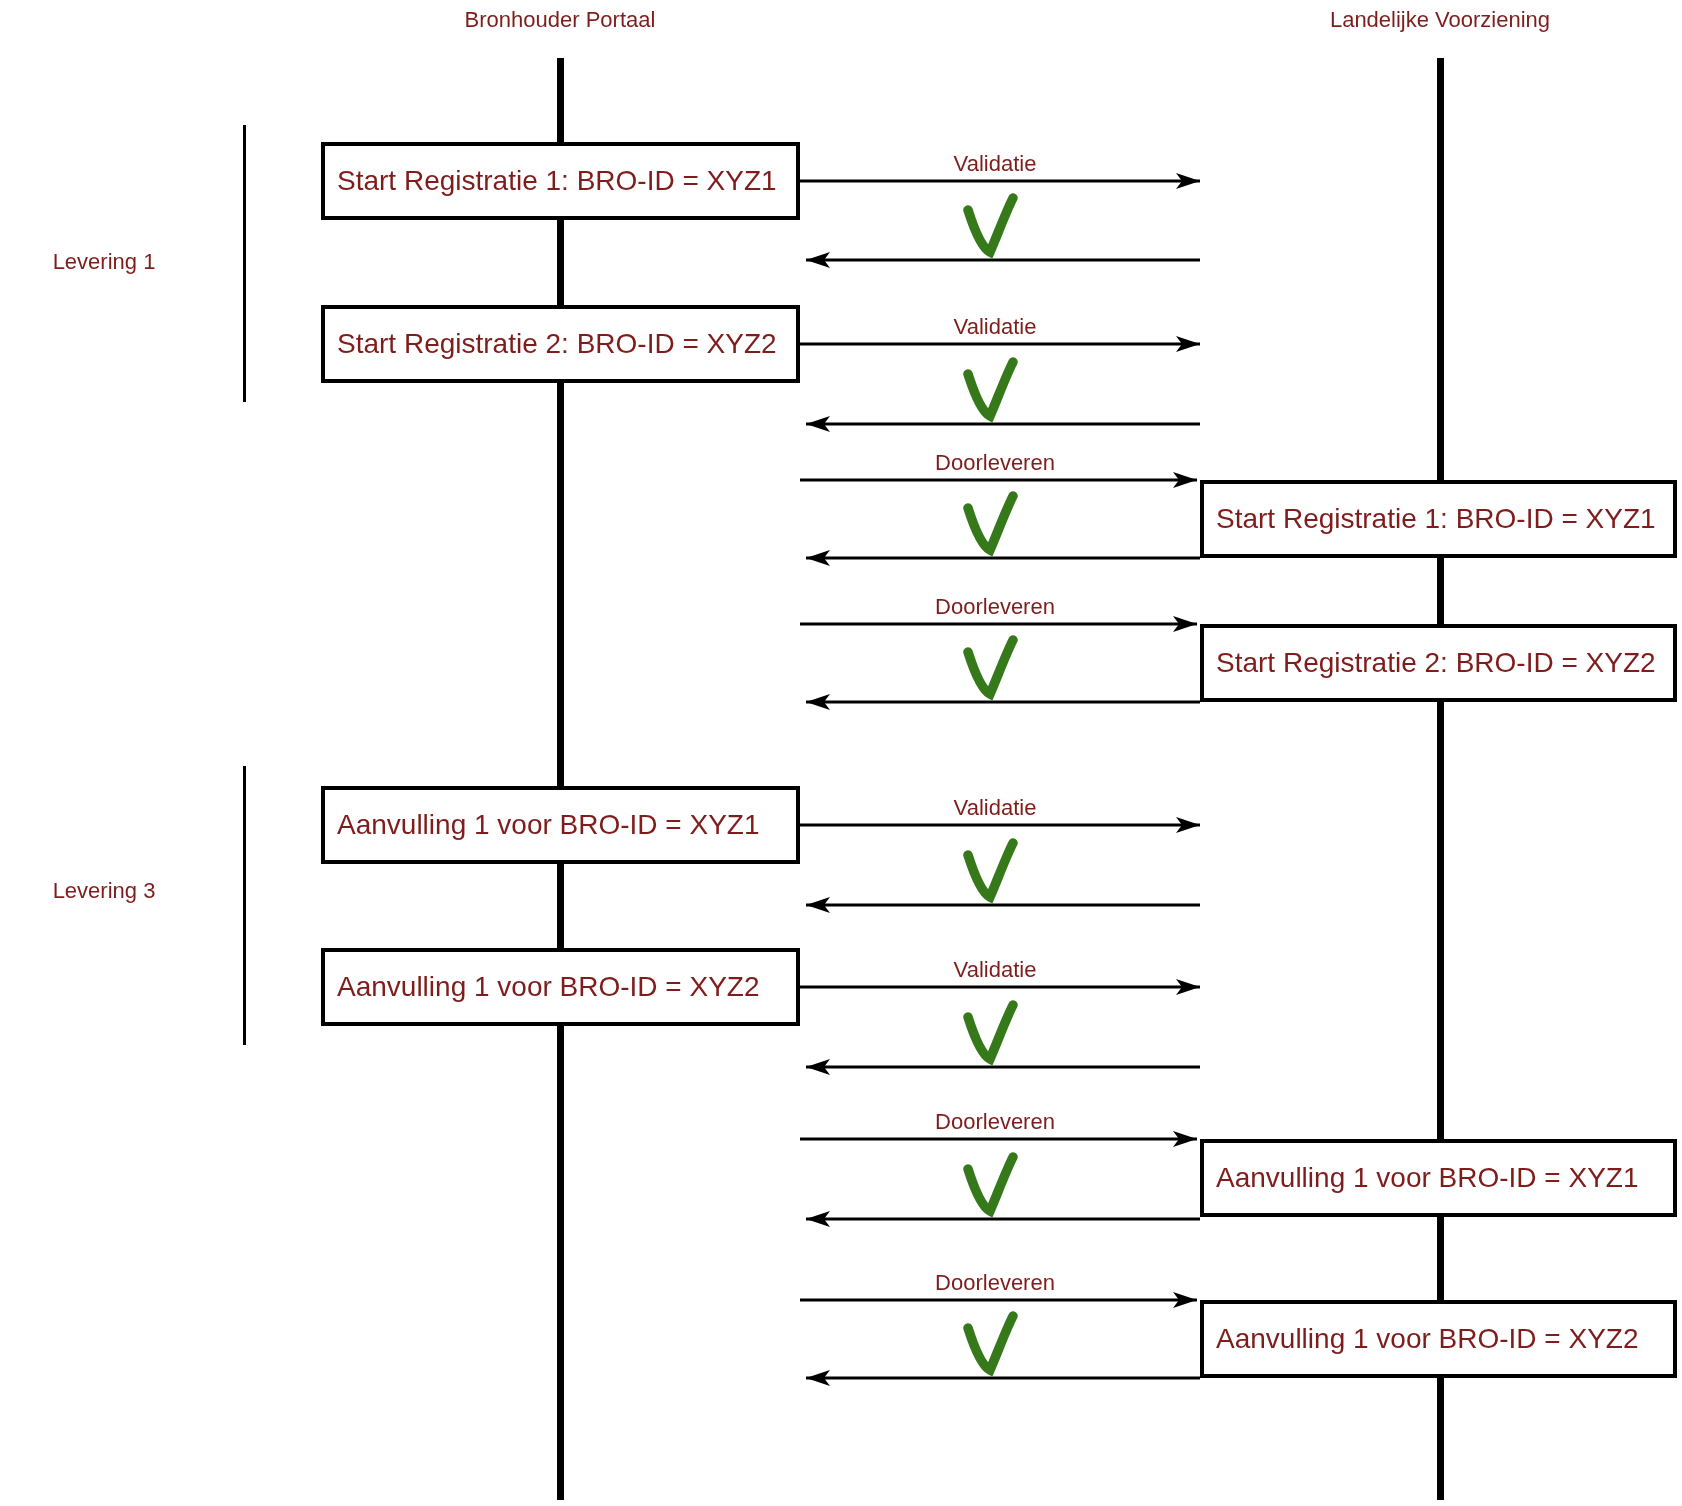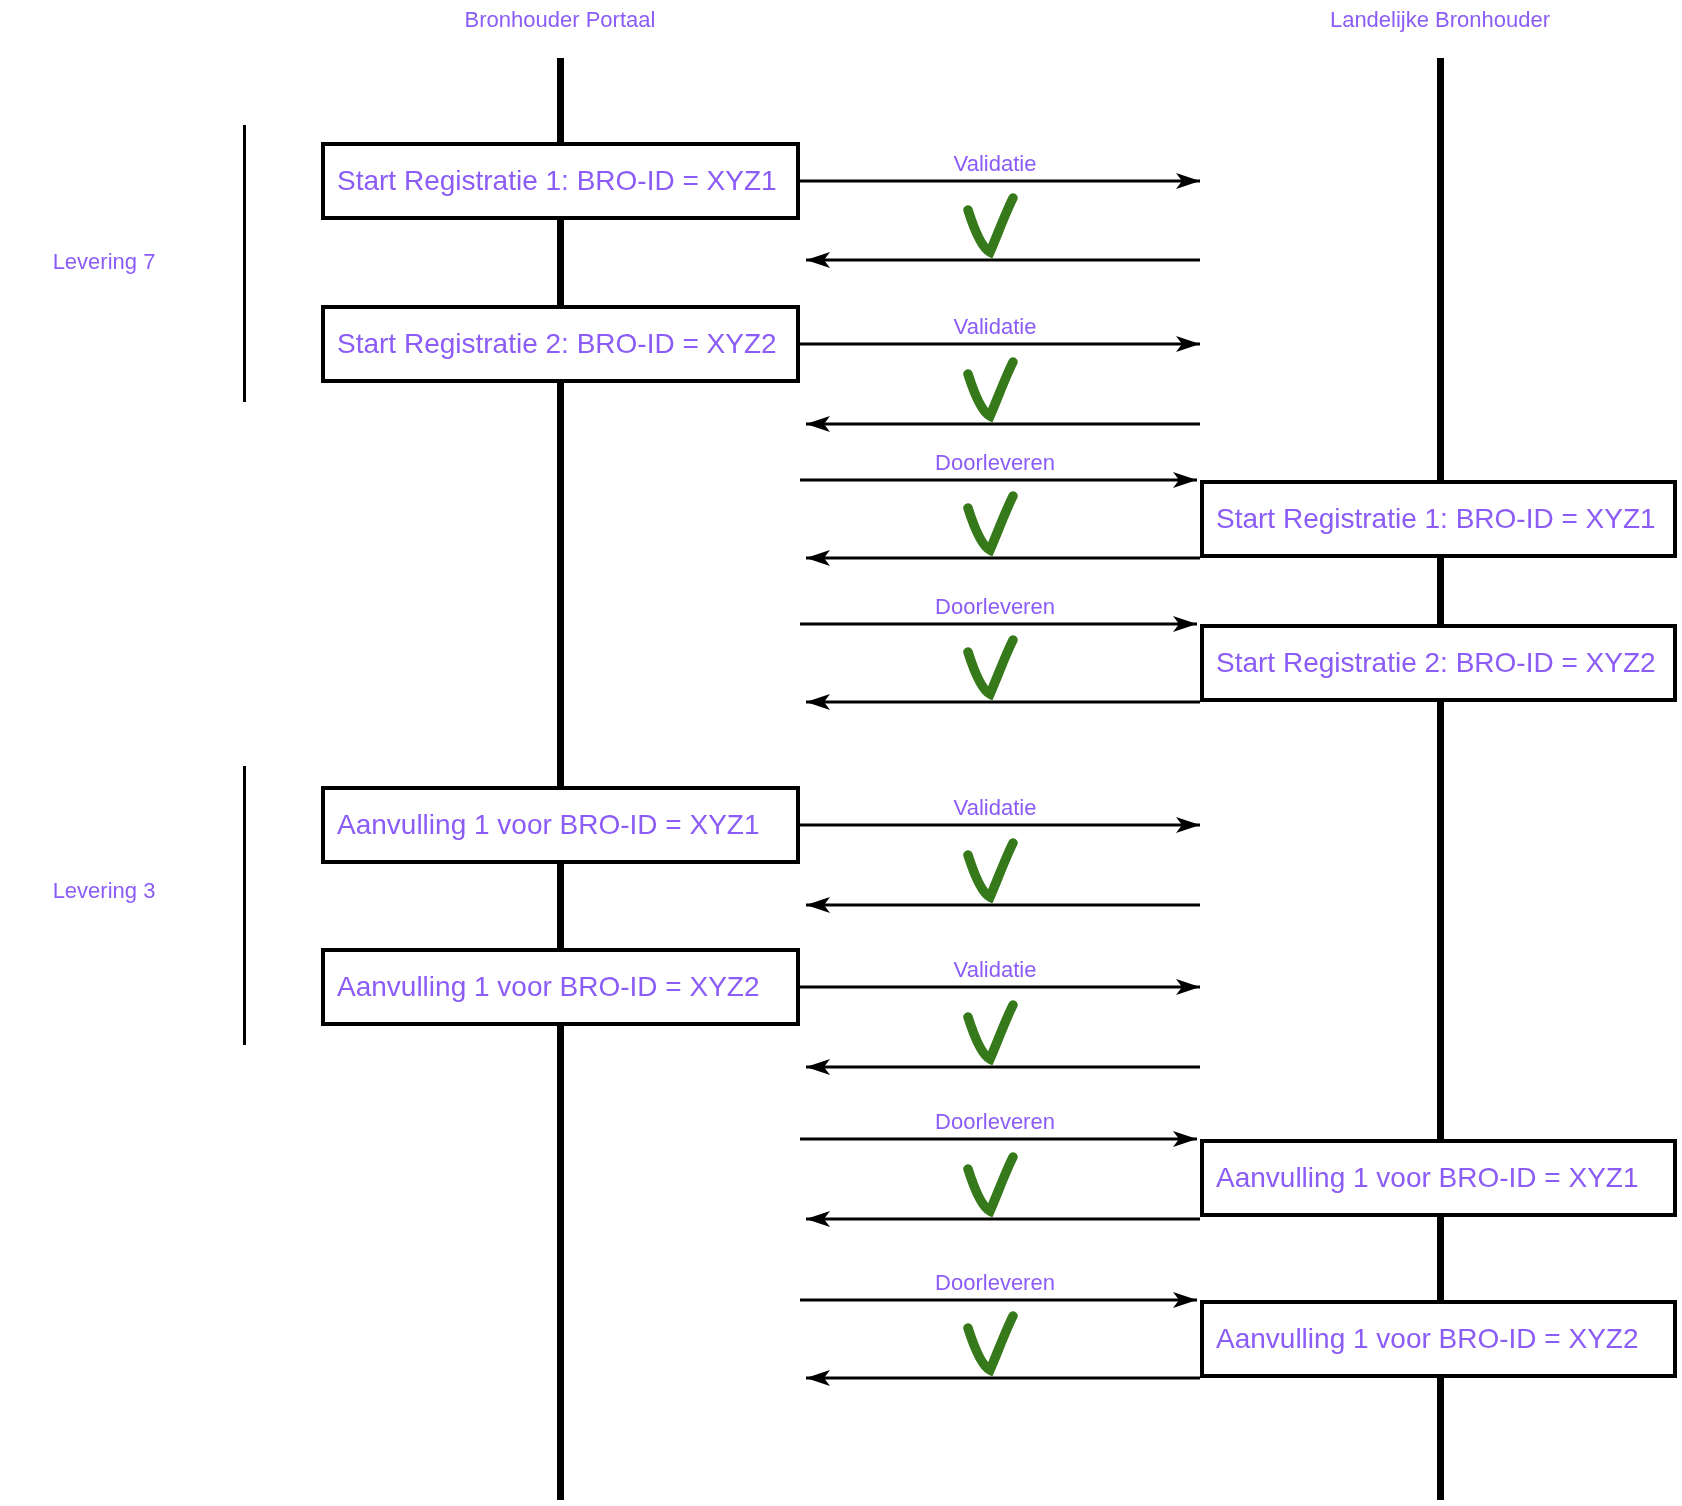--- a/index.html
+++ b/index.html
@@ -1,18 +1,18 @@
 <!DOCTYPE html>
 <html><head>
 <meta charset="utf-8">
 <style>
   html,body{margin:0;padding:0;background:#ffffff;}
   #canvas{
     position:relative;width:1682px;height:1506px;background:#ffffff;
-    font-family:"Liberation Sans", sans-serif;color:#8b5cf6;overflow:hidden;
+    font-family:"Liberation Sans", sans-serif;color:#7f1d1d;overflow:hidden;
   }
   .actor-title{
     position:absolute;width:320px;height:28px;line-height:28px;
     text-align:center;font-size:22px;white-space:nowrap;
   }
   .lifeline{position:absolute;width:7px;background:#000;}
   .bracket{position:absolute;width:3px;background:#000;}
   .group-label{
     position:absolute;width:160px;height:28px;line-height:28px;
     font-size:22px;text-align:center;white-space:nowrap;
@@ -29,27 +29,27 @@
     text-align:center;font-size:22px;white-space:nowrap;
   }
   #arrows{position:absolute;left:0;top:0;pointer-events:none;}
 </style>
 </head>
 <body>
 
 <div id="canvas">
 
   <div class="actor-title" style="left:400px;top:6px;">Bronhouder Portaal</div>
-  <div class="actor-title" style="left:1280px;top:6px;">Landelijke Bronhouder</div>
+  <div class="actor-title" style="left:1280px;top:6px;">Landelijke Voorziening</div>
 
   <div class="lifeline" style="left:557px;top:58px;height:1442px;"></div>
   <div class="lifeline" style="left:1437px;top:58px;height:1442px;"></div>
 
   <div class="bracket" style="left:243px;top:125px;height:277px;"></div>
-  <div class="group-label" style="left:24px;top:248px;">Levering 7</div>
+  <div class="group-label" style="left:24px;top:248px;">Levering 1</div>
 
   <div class="bracket" style="left:243px;top:766px;height:279px;"></div>
   <div class="group-label" style="left:24px;top:877px;">Levering 3</div>
 
   <div class="mbox left" style="top:142px;">Start Registratie 1: BRO-ID = XYZ1</div>
   <div class="mbox left" style="top:305px;">Start Registratie 2: BRO-ID = XYZ2</div>
   <div class="mbox left" style="top:786px;">Aanvulling 1 voor BRO-ID = XYZ1</div>
   <div class="mbox left" style="top:948px;">Aanvulling 1 voor BRO-ID = XYZ2</div>
 
   <div class="mbox right" style="top:480px;">Start Registratie 1: BRO-ID = XYZ1</div>

